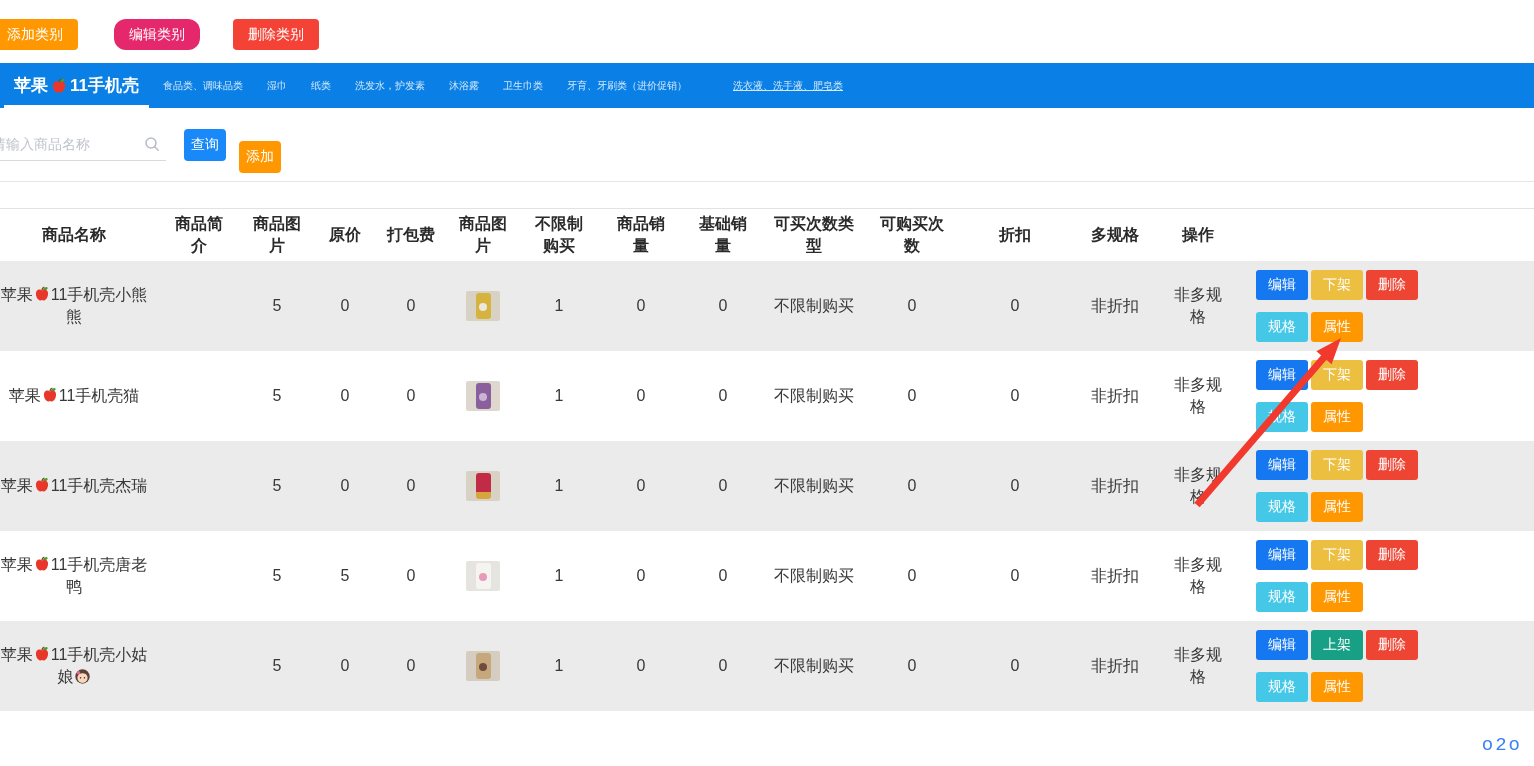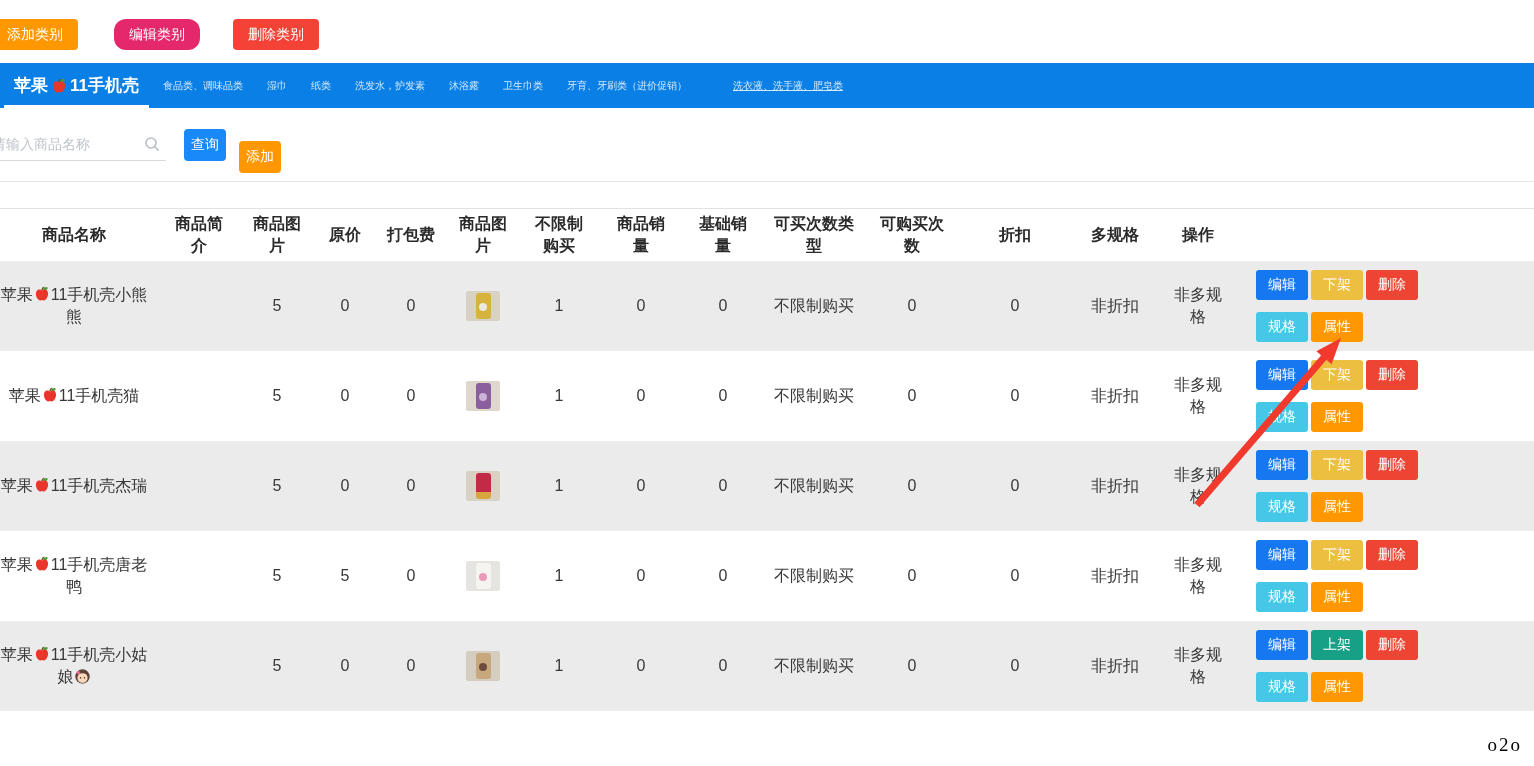--- a/index.html
+++ b/index.html
@@ -45,22 +45,22 @@
   .name-cell svg{vertical-align:-3px;}
   .thumb{width:34px;height:30px;border-radius:2px;margin:0 auto;display:flex;align-items:center;justify-content:center;}
   .case{width:15px;height:26px;border-radius:3px;position:relative;}
   .case .accent{position:absolute;left:50%;top:52%;transform:translate(-50%,-50%);width:8px;height:8px;border-radius:50%;}
   .actions{display:flex;flex-direction:column;gap:12px;padding-left:20px;align-items:flex-start;}
   .abtn-row{display:flex;gap:3px;}
   .abtn{min-width:52px;height:30px;border:none;border-radius:3px;color:#fff;font-size:14px;cursor:pointer;
     font-family:inherit;padding:0 10px;}
   
   .footer{height:56px;position:relative;}
-  .watermark{position:absolute;right:12px;top:23px;font-family:Liberation Serif, serif;font-size:19px;
-    color:#000000;letter-spacing:2px;}
+  .watermark{position:absolute;right:12px;top:23px;font-family:Liberation Mono, monospace;font-size:19px;
+    color:#3b82f6;letter-spacing:2px;}
   
   .arrow-overlay{position:absolute;left:0;top:0;pointer-events:none;z-index:10;}
 </style>
 </head>
 <body>
 
 <div class="topbar">
   <button class="cat-btn add">添加类别</button>
   <button class="cat-btn edit">编辑类别</button>
   <button class="cat-btn del">删除类别</button>

